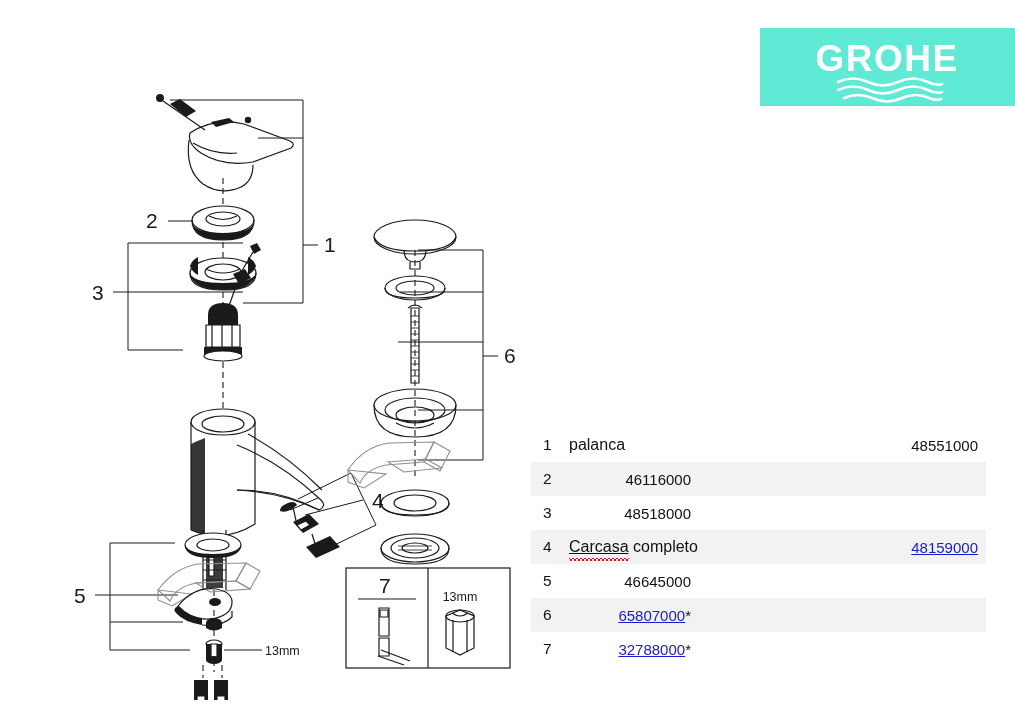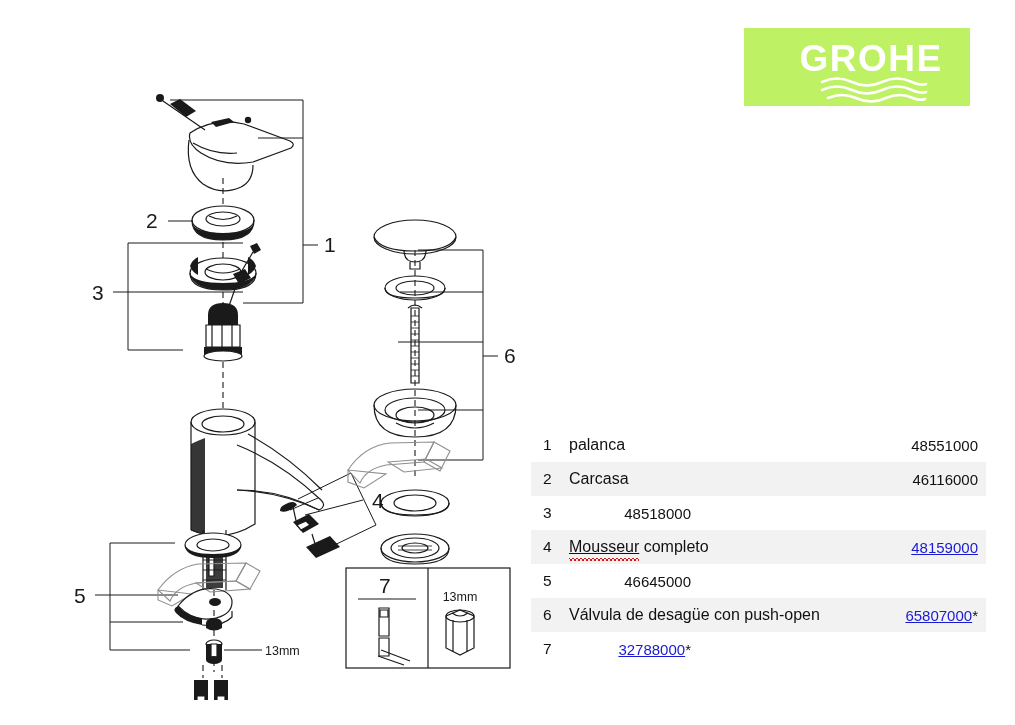--- a/index.html
+++ b/index.html
@@ -11,25 +11,25 @@
     width: 1015px;
     height: 725px;
     position: relative;
     font-family: "Liberation Sans", sans-serif;
     overflow: hidden;
   }
 
   
   #brand-logo {
     position: absolute;
-    left: 744px;
+    left: 760px;
     top: 28px;
-    width: 226px;
+    width: 255px;
     height: 78px;
-    background: #bef264;
+    background: #5eead4;
   }
   #brand-logo svg { display: block; }
 
   
   #exploded-diagram {
     position: absolute;
     left: 0px;
     top: 60px;
     width: 540px;
     height: 640px;
@@ -393,43 +393,41 @@
 <div id="parts-table">
 
   <div class="parts-row">
     <div class="cell-index">1</div>
     <div class="cell-desc">palanca</div>
     <div class="cell-part">48551000</div>
   </div>
 
   <div class="parts-row alt">
     <div class="cell-index">2</div>
-    <div class="cell-desc">Carcasa</div>
     <div class="cell-part">46116000</div>
   </div>
 
   <div class="parts-row">
     <div class="cell-index">3</div>
     <div class="cell-part">48518000</div>
   </div>
 
   <div class="parts-row alt">
     <div class="cell-index">4</div>
-    <div class="cell-desc"><span class="misspelled squiggle">Mousseur</span><span> completo</span></div>
+    <div class="cell-desc"><span class="misspelled squiggle">Carcasa</span><span> completo</span></div>
     <div class="cell-part link"><span class="num">48159000</span></div>
   </div>
 
   <div class="parts-row">
     <div class="cell-index">5</div>
     <div class="cell-part">46645000</div>
   </div>
 
   <div class="parts-row alt">
     <div class="cell-index">6</div>
-    <div class="cell-desc">Válvula de desagüe con push-open</div>
     <div class="cell-part link"><span class="num">65807000</span><span class="star">*</span></div>
   </div>
 
   <div class="parts-row">
     <div class="cell-index">7</div>
     <div class="cell-part link"><span class="num">32788000</span><span class="star">*</span></div>
   </div>
 
 </div>
 

